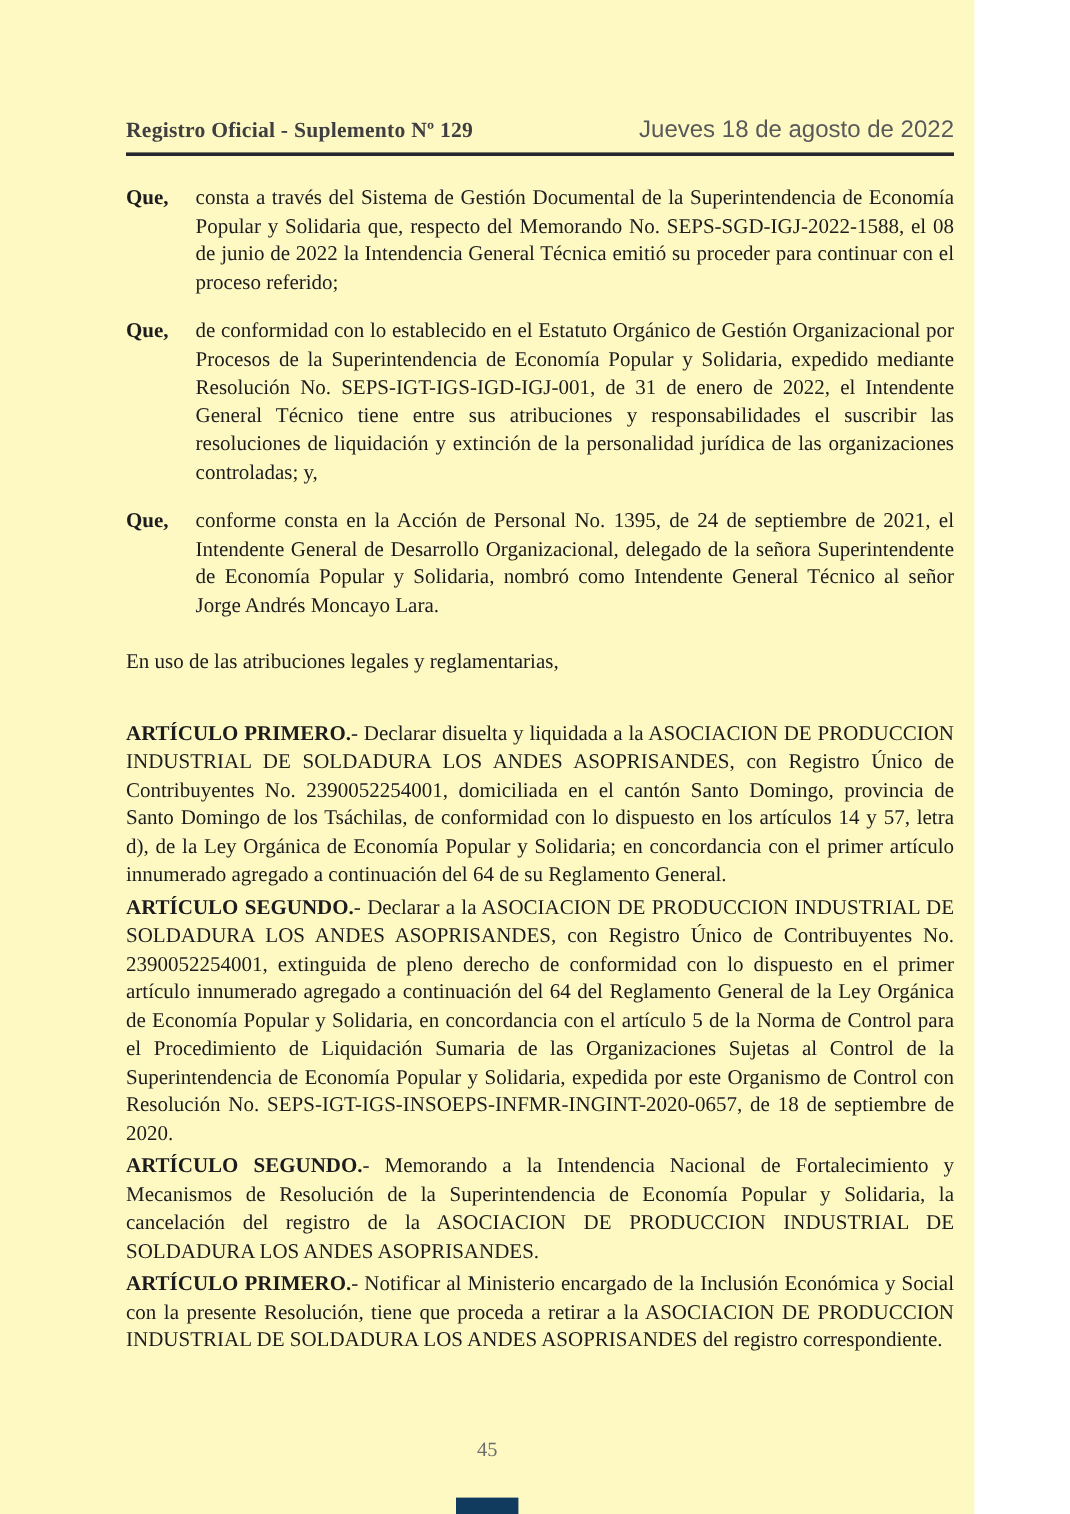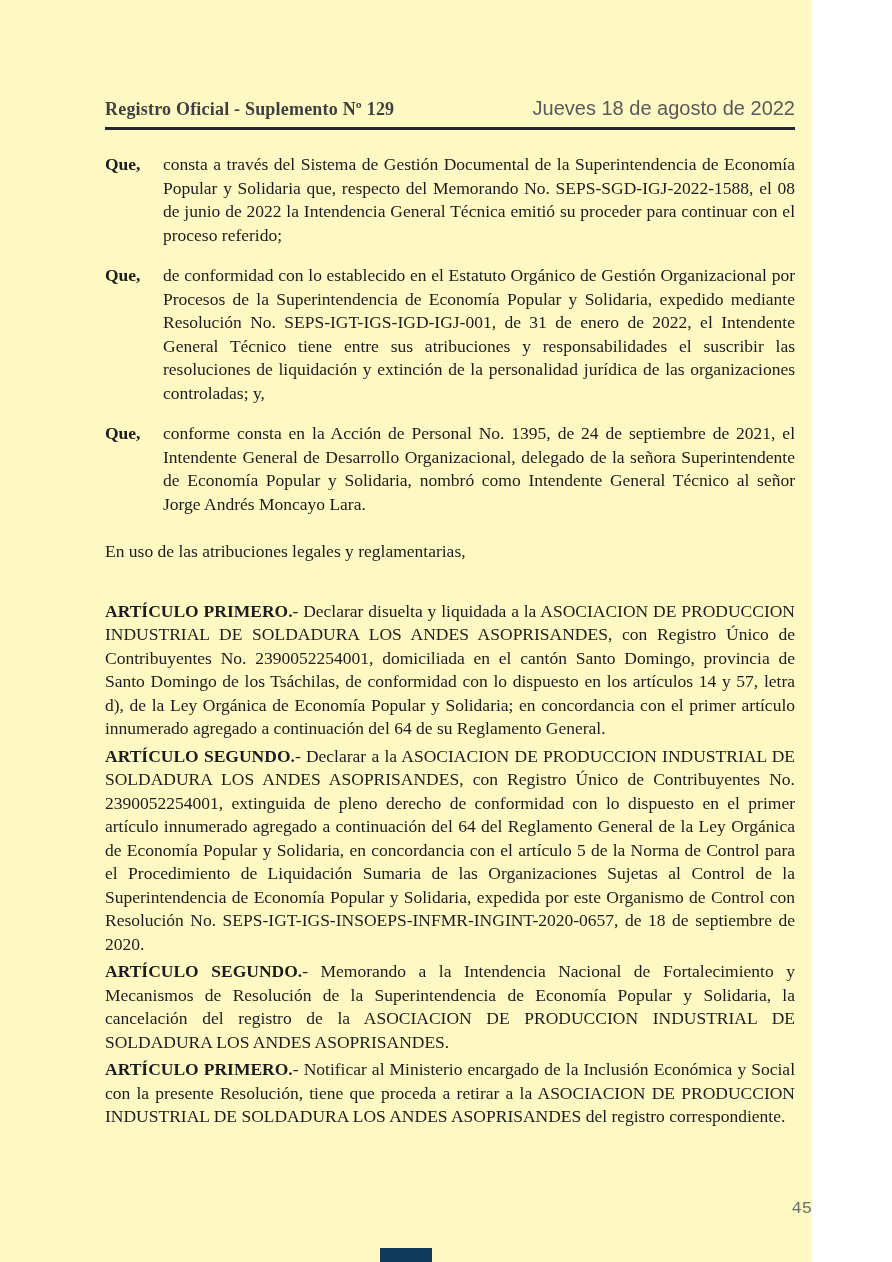--- a/index.html
+++ b/index.html
@@ -63,22 +63,22 @@
     margin:36px 0 0 0;
     text-align:justify;
   }
   .article + .article { margin-top:4px; }
   .article-label { font-weight:bold; }
   
   .page-number {
     position:absolute;
     left:0; right:0;
     bottom:44px;
-    text-align:right;
-    font-family:Liberation Mono, monospace;
+    text-align:center;
+    font-family:Liberation Serif, serif;
     font-size:17px;
     color:#6b6c6e;
   }
   .footer-accent-bar {
     position:absolute;
     left:50%;
     transform:translateX(-50%);
     bottom:0;
     width:52px;
     height:14px;

